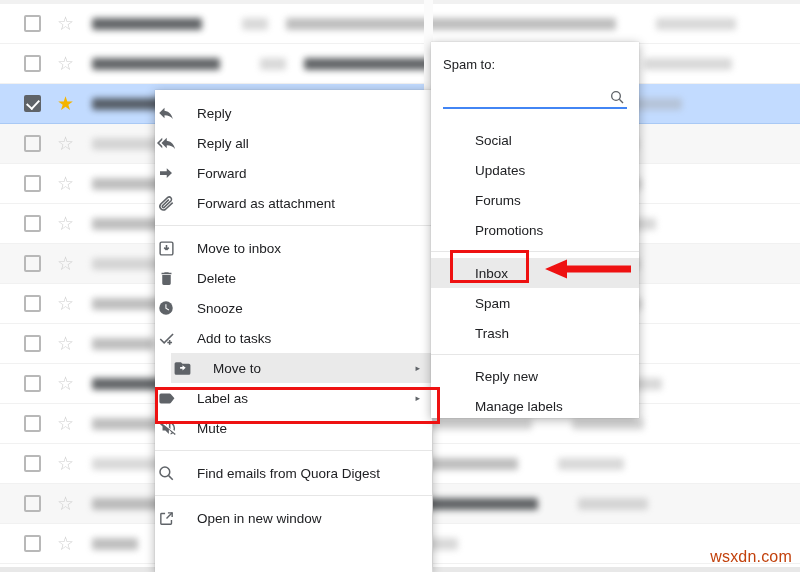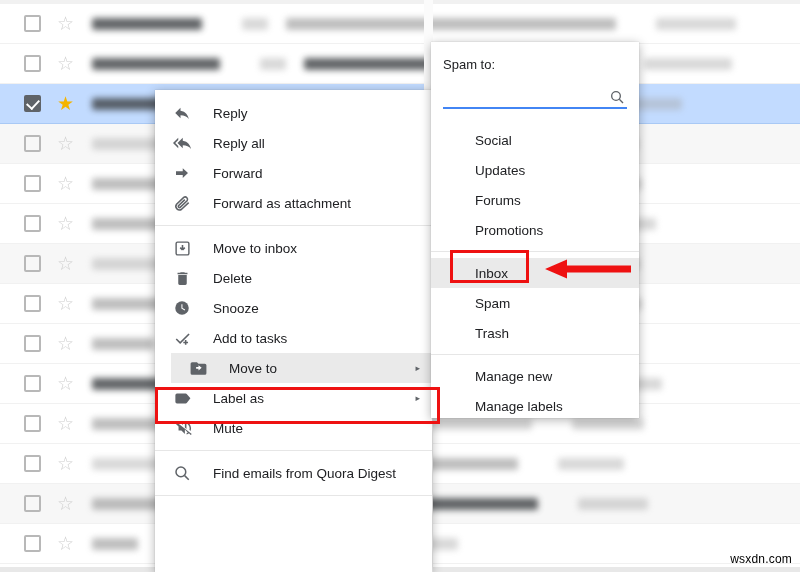--- a/index.html
+++ b/index.html
@@ -60,38 +60,38 @@
   }
   .botbar {
     position: absolute; left:0; bottom:0; width: 800px; height: 5px;
     background: #e8e8e8;
   }
 
   
   .watermark {
     position: absolute; right: 8px; bottom: 6px;
     font-family: "Liberation Sans", sans-serif;
-    font-size: 12px; color: #000000; letter-spacing: .2px;
+    font-size: 16px; color: #c2410c; letter-spacing: .2px;
     z-index: 60;
     margin-left: 24px;
   }
 
   
   .ctx-menu {
     position: absolute; left: 155px; top: 90px;
     width: 277px; height: 482px;
     background: #ffffff;
     box-shadow: 0 2px 10px rgba(0,0,0,.30), 0 0 1px rgba(0,0,0,.22);
     z-index: 30;
     padding-top: 8px;
     font-size: 13.5px; color: #202124;
   }
   .ctx-item {
     position: relative; height: 30px; display: flex; align-items: center;
-    padding-left: 16px; cursor: default;
+    cursor: default;
   }
   .ctx-item .ic {
     width: 22px; height: 22px; flex: 0 0 auto;
     display: flex; align-items: center; justify-content: center;
     color: #5f6368; margin-right: 20px;
   }
   .ctx-item .lbl { flex: 1 1 auto; white-space: nowrap; }
   .ctx-item .caret {
     width: 14px; margin-right: 12px; color: #5f6368; font-size: 9px;
     text-align: right;
@@ -411,20 +411,30 @@
         <svg width="18" height="18" viewBox="0 0 24 24" fill="none" stroke="#5f6368" stroke-width="2">
             <circle cx="10.5" cy="10.5" r="6.5"></circle>
             <path d="M15.5 15.5L21 21"></path>
           </svg>
       </span>
       <span class="lbl">Find emails from Quora Digest</span>
     </div>
 
     <div class="ctx-sep"></div>
 
+    <div class="ctx-item">
+      <span class="ic">
+        <svg width="17" height="17" viewBox="0 0 24 24" fill="none" stroke="#5f6368" stroke-width="2">
+            <path d="M14 4h6v6"></path>
+            <path d="M20 4l-8 8"></path>
+            <path d="M19 14v5a1 1 0 01-1 1H5a1 1 0 01-1-1V6a1 1 0 011-1h5"></path>
+          </svg>
+      </span>
+      <span class="lbl">Open in new window</span>
+    </div>
   </div>
 
   <div class="redbox" style="left:155px; top:387px; width:285px; height:37px;"></div>
 
   <div class="submenu">
     <div class="sub-title">Spam to:</div>
 
     <div class="sub-search">
       <input type="text" style="border: none; outline: none; width: 160px; height: 24px; font-size: 13px; background: transparent; font-family: &quot;Liberation Sans&quot;, sans-serif;" placeholder="">
       <span class="mag">
@@ -457,21 +467,21 @@
       <div class="sub-item">
         <span>Spam</span>
       </div>
       <div class="sub-item">
         <span>Trash</span>
       </div>
 
       <div class="sub-sep"></div>
 
       <div class="sub-item">
-        <span>Manage new</span>
+        <span>Reply new</span>
       </div>
       <div class="sub-item">
         <span>Manage labels</span>
       </div>
     </div>
   </div>
 
   <div class="redbox" style="left:450px; top:250px; width:79px; height:33px;"></div>
 
   <div class="arrow-wrap">

